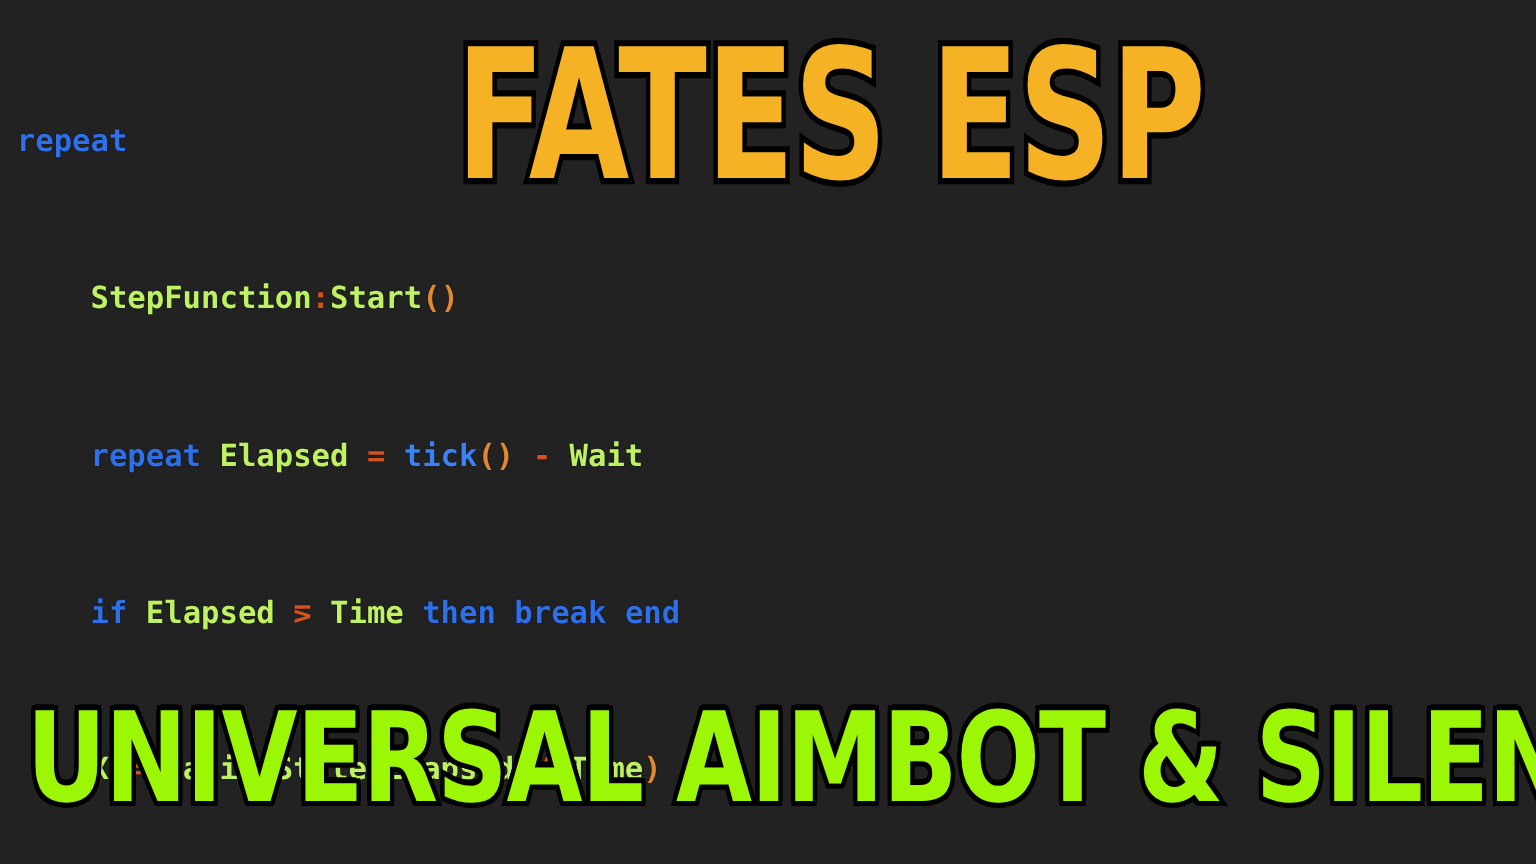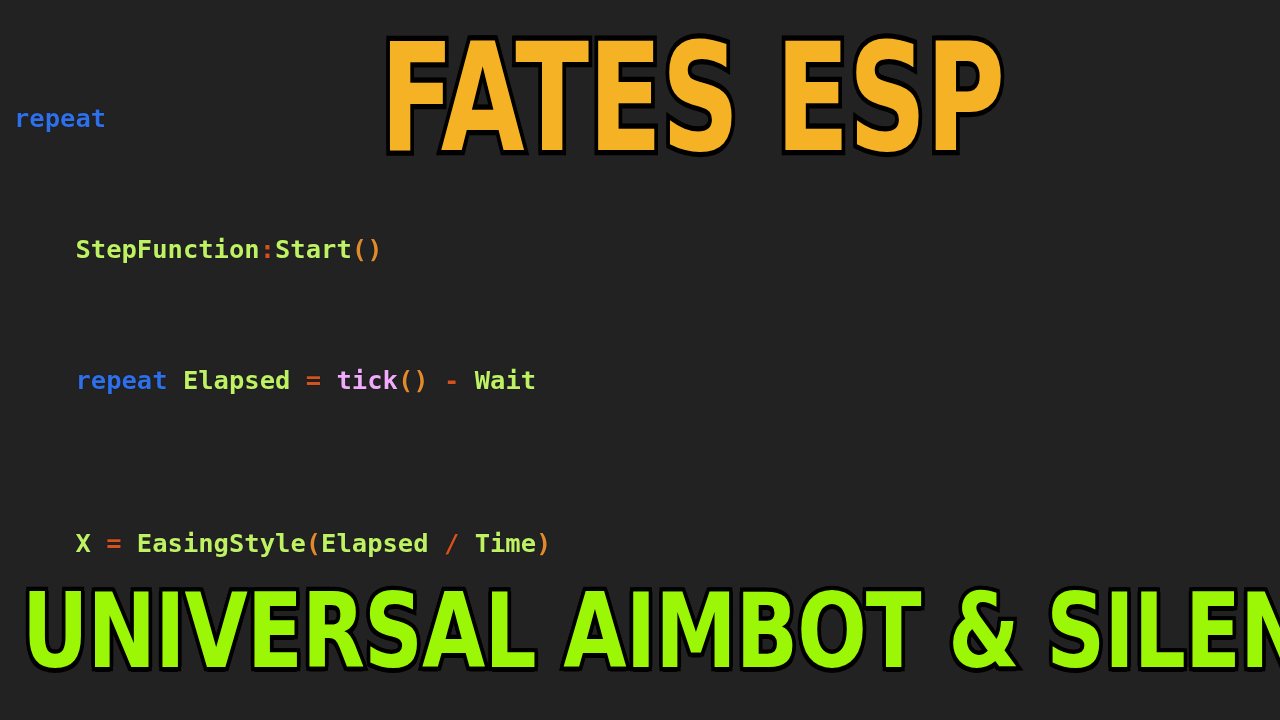--- a/index.html
+++ b/index.html
@@ -35,21 +35,21 @@
     text-shadow: 0 0 1px rgba(0,0,0,0.9);
   }
 
   .code-line {
     white-space: pre;
     height: 32.7px;
   }
 
   
   .kw   { color: #2f6fe8; }   
-  .fn   { color: #f0abfc; }   
+  .fn   { color: #3b82f6; }   
   .id   { color: #bef264; }   
   .op   { color: #d4521f; }   
   .pn   { color: #e08a2e; }   
   .pu   { color: #d4521f; }   
   .cmp  { color: #d4521f; }   
 
   
   .overlay-text {
     position: absolute;
     font-family: "DejaVu Sans", "Liberation Sans", sans-serif;
@@ -90,20 +90,21 @@
 <div id="thumbnail">
 
   <div id="code-layer">
 
     <div class="code-line"><span class="kw">repeat</span></div>
 
     <div class="code-line">    <span class="id">StepFunction</span><span class="pu">:</span><span class="id">Start</span><span class="pn">()</span></div>
 
     <div class="code-line">    <span class="kw">repeat</span> <span class="id">Elapsed</span> <span class="op">=</span> <span class="fn">tick</span><span class="pn">()</span> <span class="op">-</span> <span class="id">Wait</span></div>
 
+    <div class="code-line">    <span class="kw">if</span> <span class="id">Elapsed</span> <span class="cmp">⋝</span> <span class="id">Time</span> <span class="kw">then</span> <span class="kw">break</span> <span class="kw">end</span></div>
 
     <div class="code-line">    <span class="id">X</span> <span class="op">=</span> <span class="id">EasingStyle</span><span class="pn">(</span><span class="id">Elapsed</span> <span class="op">/</span> <span class="id">Time</span><span class="pn">)</span></div>
 
     
 
     
 
     
 
     

